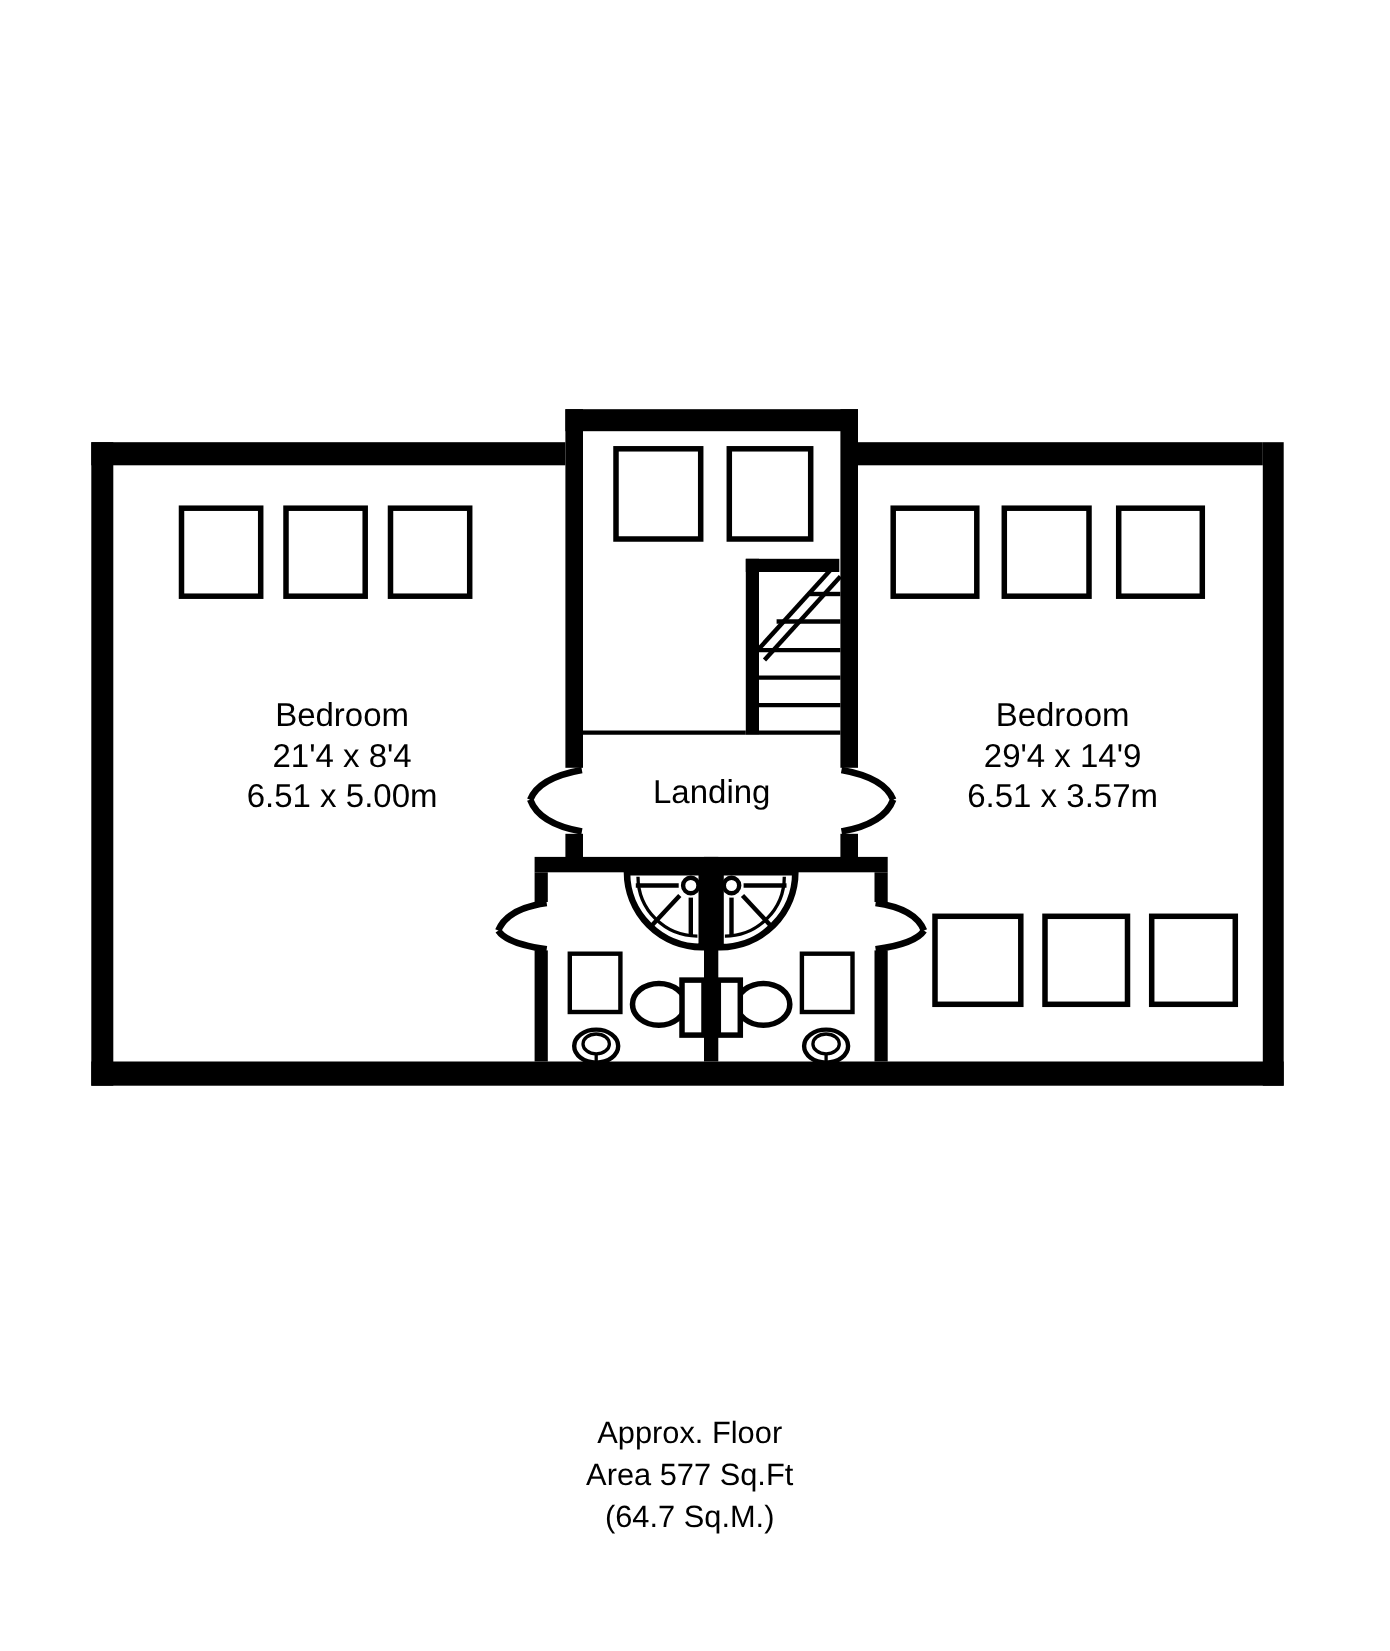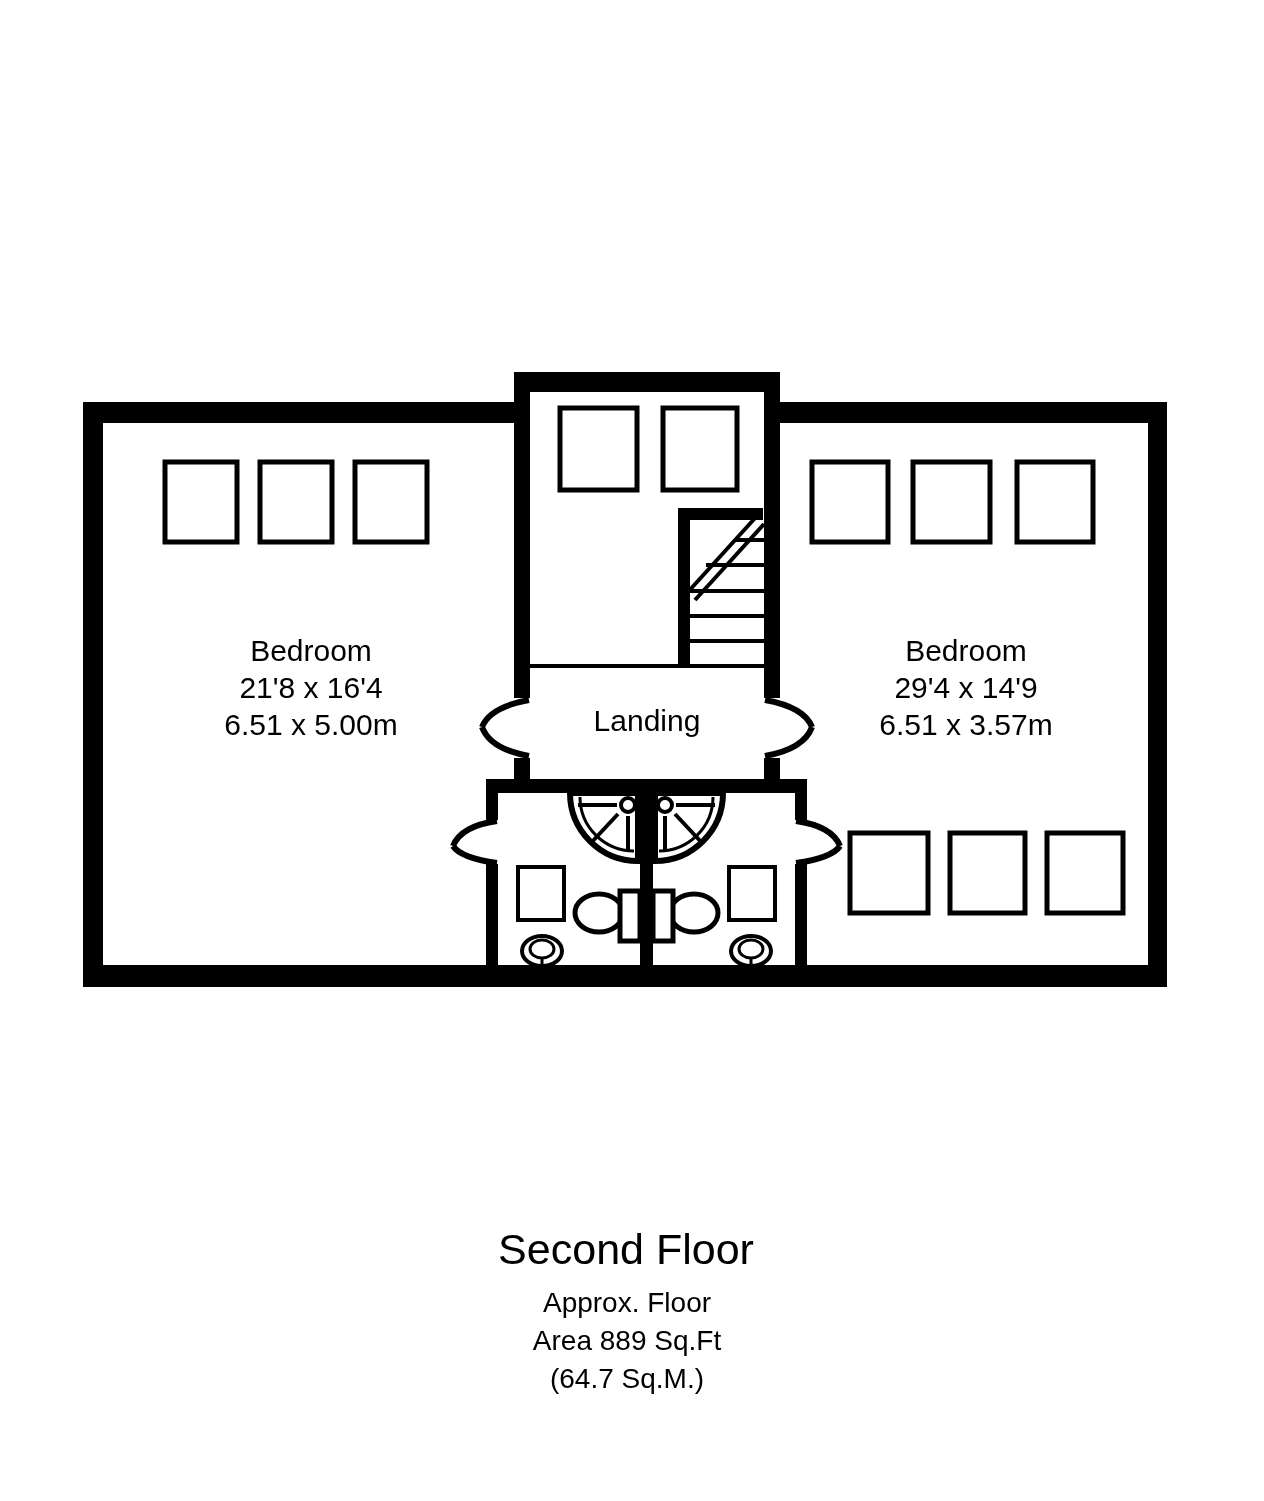--- a/index.html
+++ b/index.html
@@ -136,27 +136,26 @@
       <line x1="542" y1="958" x2="542" y2="966" stroke-width="3"></line>
     </g>
     <g fill="#ffffff" stroke="#000" stroke-width="4">
       <ellipse cx="751" cy="951" rx="20" ry="15"></ellipse>
       <ellipse cx="751" cy="949" rx="12" ry="9" stroke-width="3"></ellipse>
       <line x1="751" y1="958" x2="751" y2="966" stroke-width="3"></line>
     </g>
   </svg>
 
   <div class="lbl room-lbl" style="left:311px;top:651px">Bedroom</div>
-  <div class="lbl room-lbl" style="left:311px;top:688px">21'8 x 16'4</div>
+  <div class="lbl room-lbl" style="left:311px;top:688px">21'4 x 8'4</div>
   <div class="lbl room-lbl" style="left:311px;top:725px">6.51 x 5.00m</div>
 
   <div class="lbl room-lbl" style="left:966px;top:651px">Bedroom</div>
   <div class="lbl room-lbl" style="left:966px;top:688px">29'4 x 14'9</div>
   <div class="lbl room-lbl" style="left:966px;top:725px">6.51 x 3.57m</div>
 
   <div class="lbl room-lbl" style="left:647px;top:721px">Landing</div>
 
-  <div class="lbl title-lbl" style="left:626px;top:1249px">Second Floor</div>
   <div class="lbl cap-lbl" style="left:627px;top:1303px">Approx. Floor</div>
-  <div class="lbl cap-lbl" style="left:627px;top:1341px">Area 889 Sq.Ft</div>
+  <div class="lbl cap-lbl" style="left:627px;top:1341px">Area 577 Sq.Ft</div>
   <div class="lbl cap-lbl" style="left:627px;top:1379px">(64.7 Sq.M.)</div>
 
 </div>
 
 </body></html>

